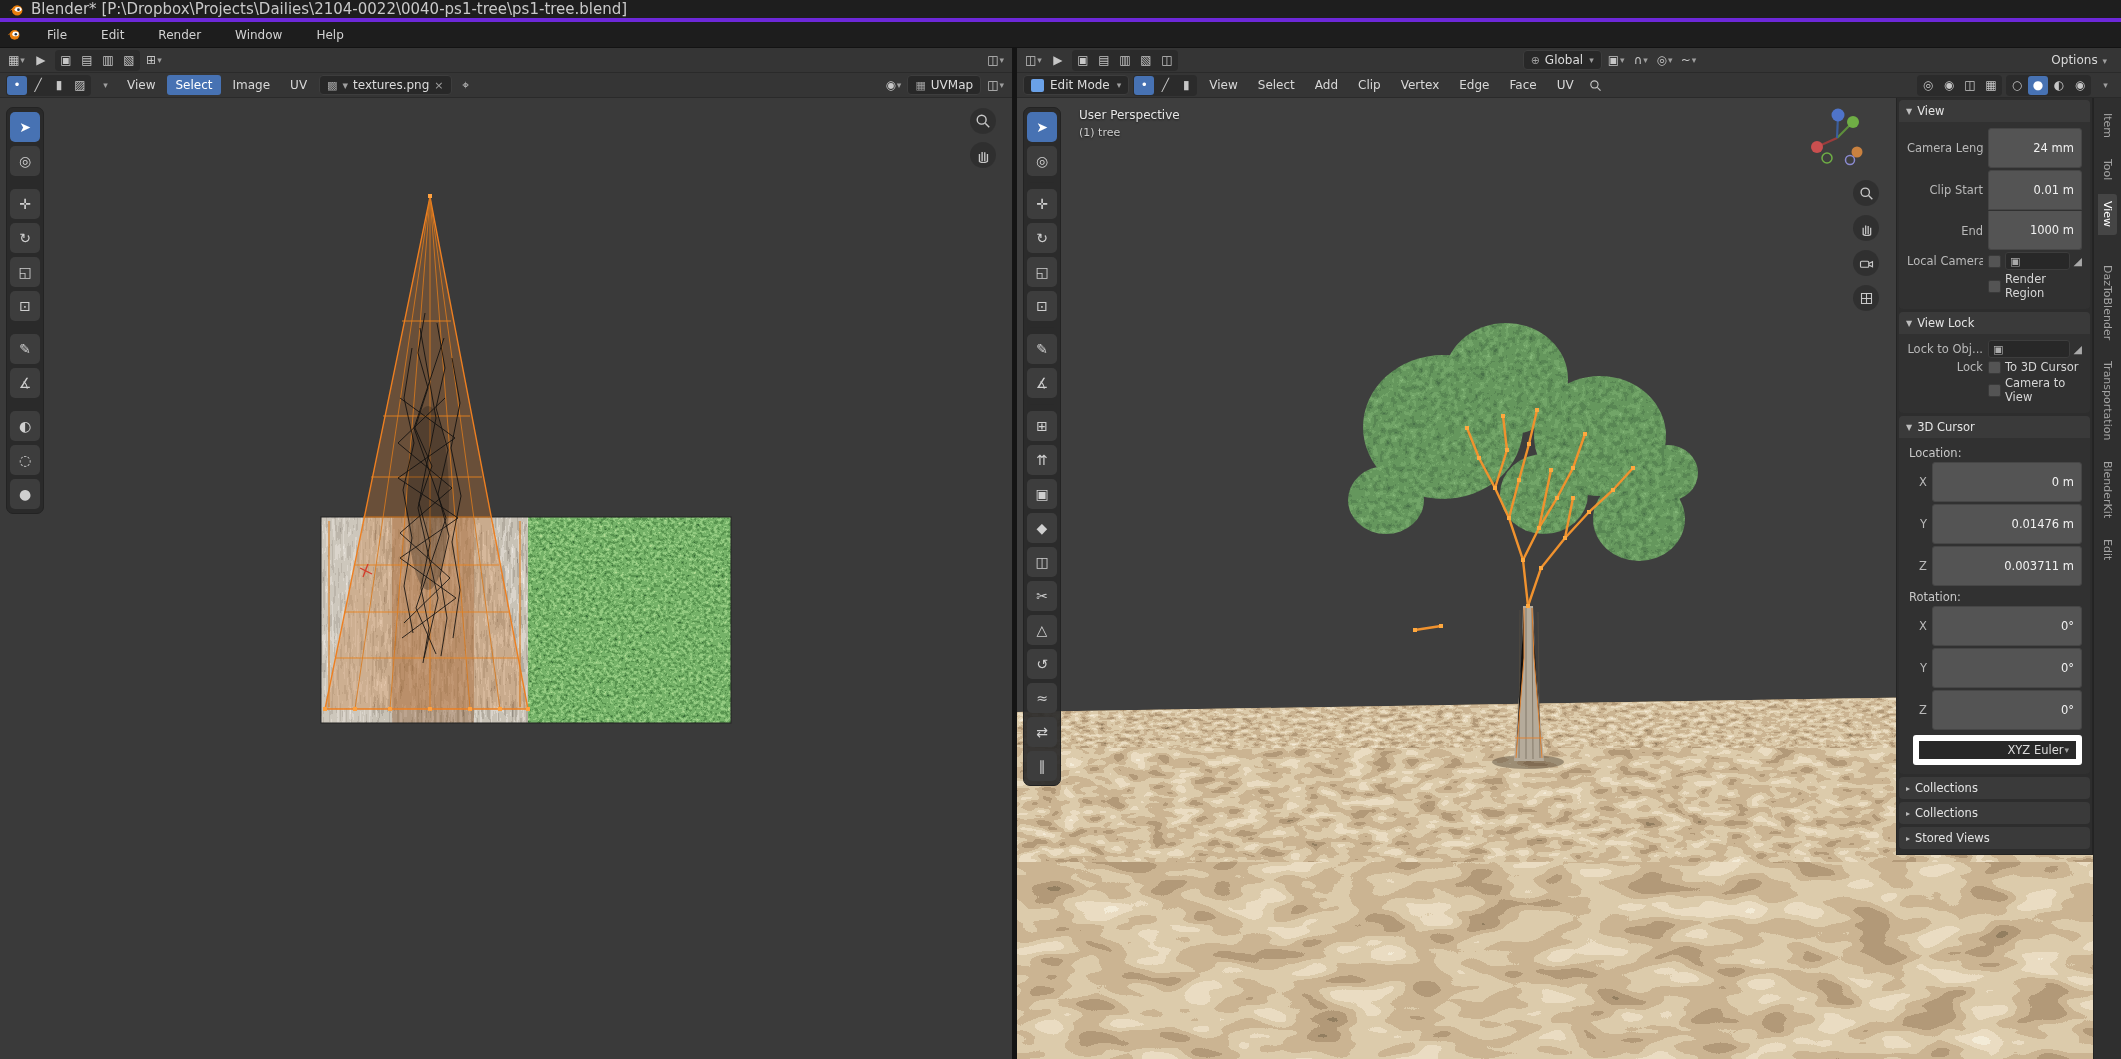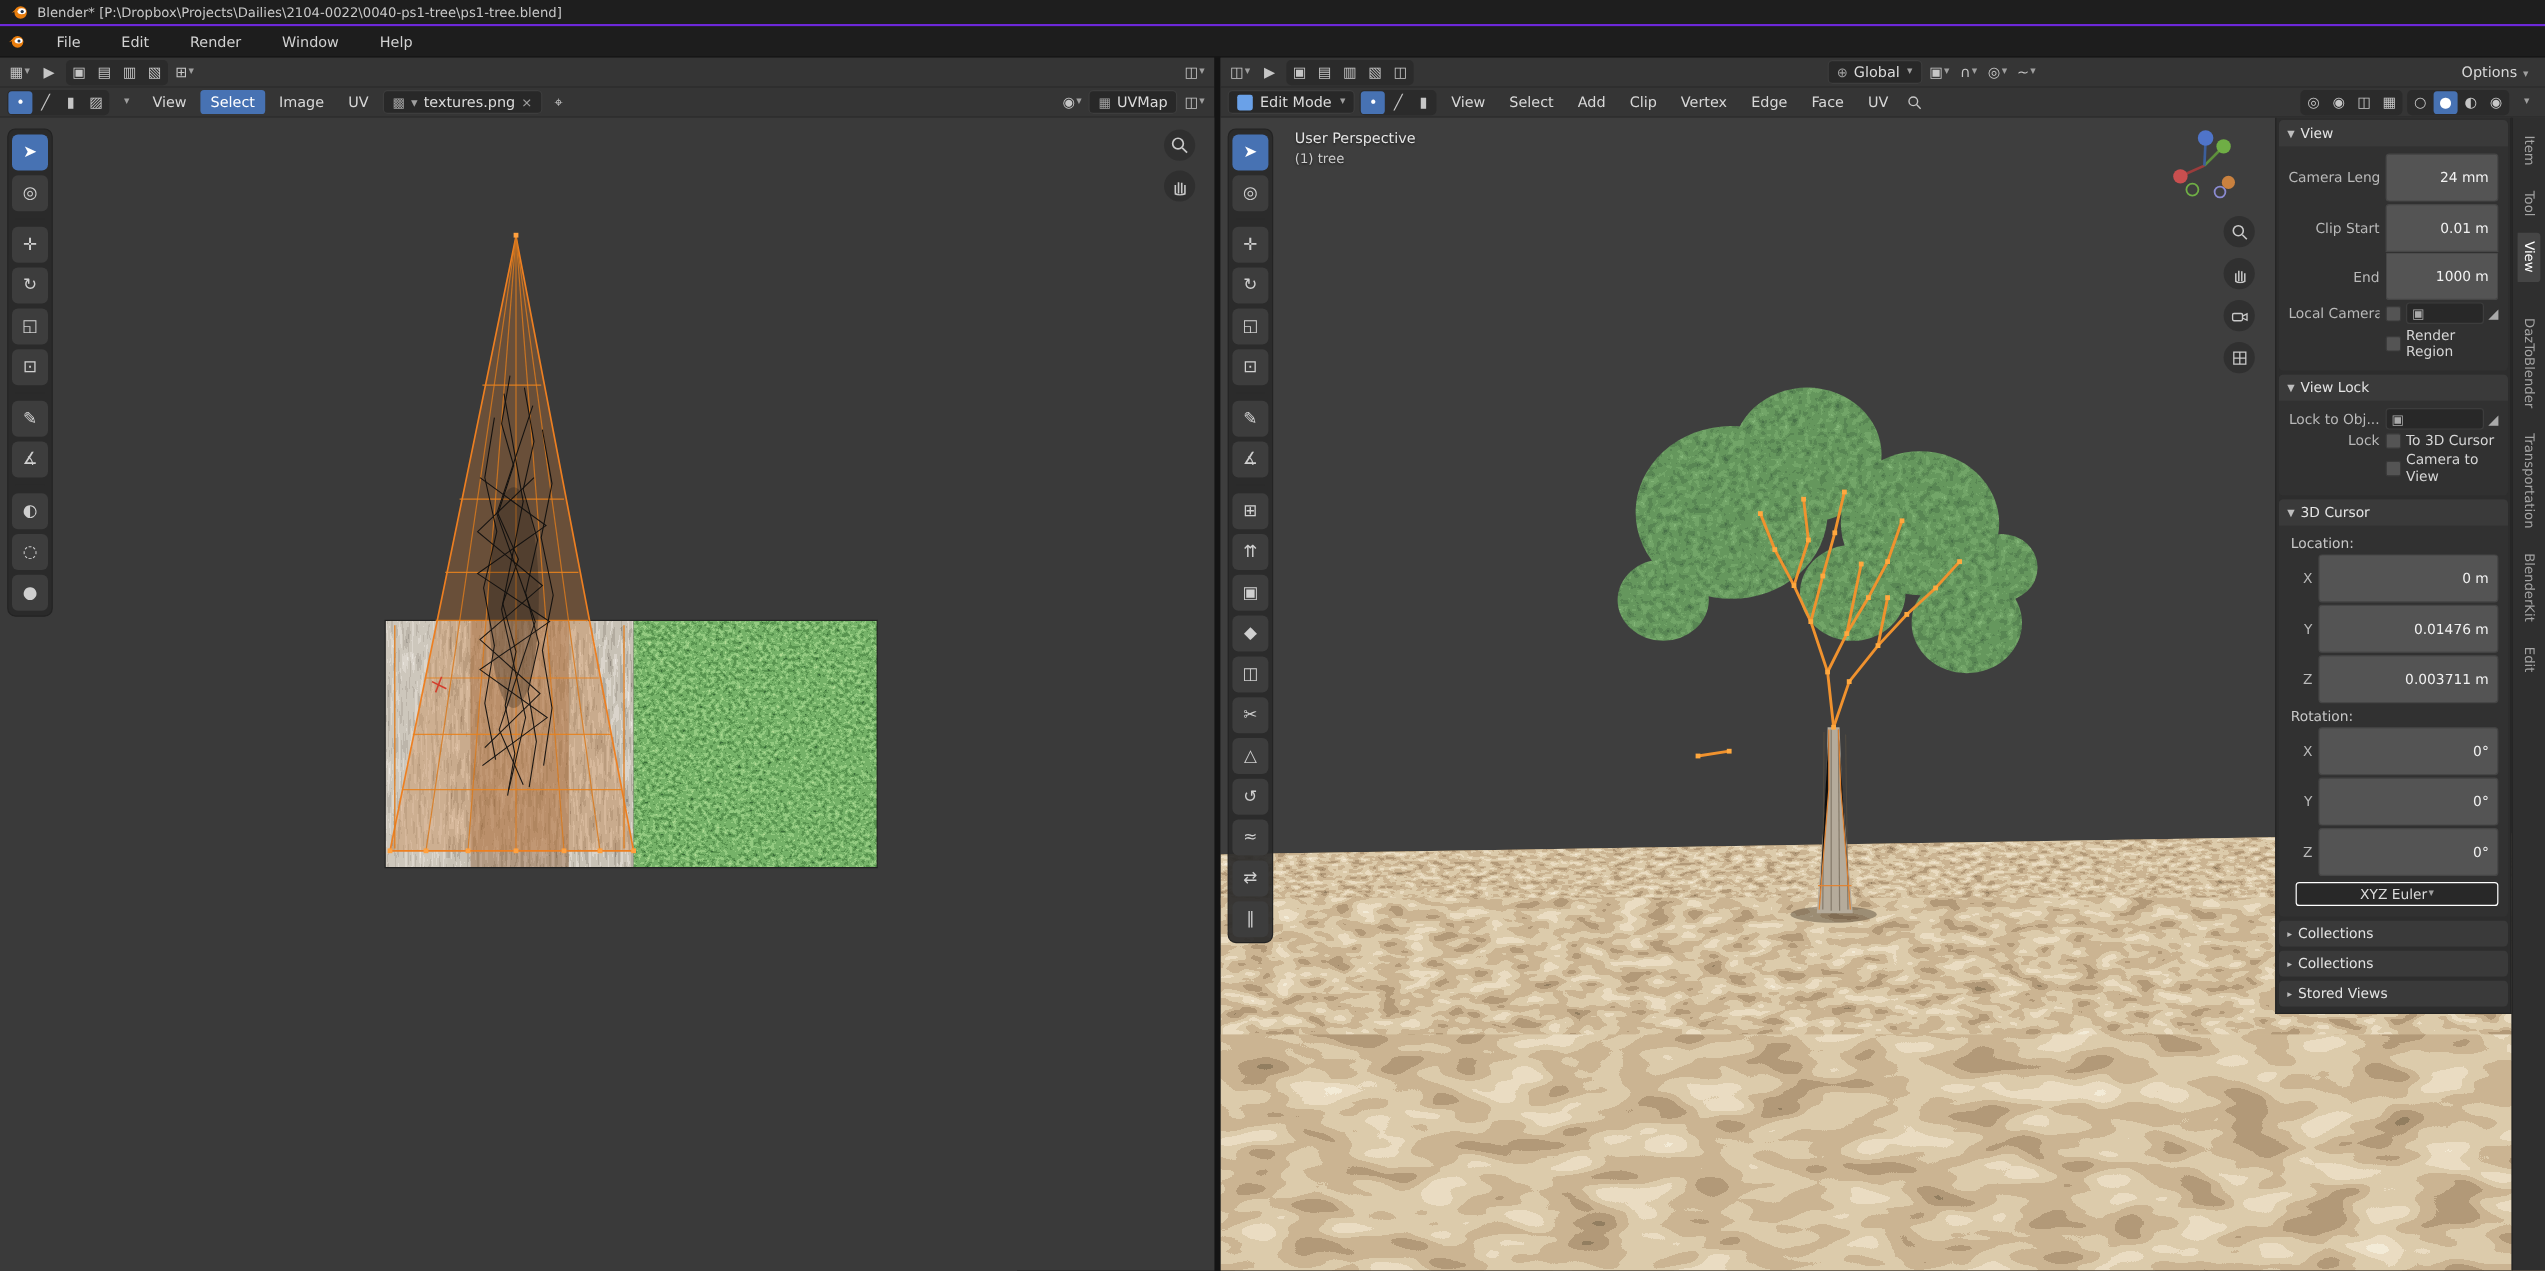--- a/index.html
+++ b/index.html
@@ -1,22 +1,22 @@
 <!DOCTYPE html>
 <html><head>
 <meta charset="utf-8">
 <style>
   * { margin:0; padding:0; box-sizing:border-box; user-select:none; }
   html,body { width:2121px; height:1059px; overflow:hidden; background:#1d1d1d;
     font-family:"DejaVu Sans","Liberation Sans",sans-serif; font-size:12px; color:#d6d6d6; }
   .app { width:2121px; height:1059px; display:flex; flex-direction:column; }
 
   
-  .titlebar { height:22px; background:#1e1e1e; display:flex; align-items:center; gap:7px;
-    padding:0 8px; color:#c9c9c9; font-size:11px; border-bottom:2px solid #6d28d9; }
+  .titlebar { height:22px; background:#1e1e1e; display:flex; align-items:flex-end; gap:7px;
+    padding:0 8px; color:#c9c9c9; font-size:15px; border-bottom:4px solid #6d28d9; }
   .logo { width:16px; height:16px; display:inline-flex; }
 
   
   .menubar { height:26px; background:#1d1d1d; display:flex; align-items:center; gap:16px;
     padding:0 6px; border-bottom:1px solid #131313; }
   .menu { padding:3px 9px; border-radius:3px; color:#d2d2d2; }
   .ws-tabs { display:flex; align-items:center; margin-left:26px; gap:1px; }
   .ws { padding:4px 11px; color:#b9b9b9; border-radius:4px 4px 0 0; }
   .ws.active { background:#4b4b4b; color:#fff; }
   .ws.add { color:#9a9a9a; padding:4px 8px; }
@@ -91,22 +91,22 @@
   .join-top { border-radius:3px 3px 0 0; margin-bottom:0; }
   .join-bot { border-radius:0 0 3px 3px; border-top:none; }
   .ctrl { display:flex; align-items:center; gap:4px; min-width:0; }
   .chk { width:13px; height:13px; background:#545454; border:1px solid #3a3a3a; border-radius:2px; flex:none; }
   .objfield { flex:1; background:#282828; border:1px solid #3d3d3d; border-radius:3px; height:18px;
     display:flex; align-items:center; padding:0 4px; color:#8f8f8f; font-size:10px; gap:3px; min-width:0; }
   .mini { color:#a9a9a9; font-size:11px; }
   .sublabel { margin:4px 8px 2px; color:#c8c8c8; }
   .arow { display:grid; grid-template-columns:14px 1fr; align-items:center; gap:5px; margin:2px 6px 2px 12px; }
   .axl { text-align:right; color:#b9b9b9; }
-  .drop { display:flex; align-items:center; justify-content:center; background:#282828;
-    border:1px solid #ffffff; border-radius:3px; padding:2px 7px; margin:5px 6px 2px 12px; color:#dcdcdc; }
+  .drop { display:flex; align-items:center; justify-content:flex-end; background:#282828;
+    border:6px solid #ffffff; border-radius:3px; padding:2px 7px; margin:5px 6px 2px 12px; color:#dcdcdc; }
 
   
   .ntabs { position:absolute; top:0; right:0; bottom:0; width:28px; background:#2f2f2f;
     border-left:1px solid #232323; display:flex; flex-direction:column; align-items:center;
     padding-top:8px; gap:7px; z-index:9; }
   .ntab { writing-mode:vertical-rl; font-size:11px; color:#a3a3a3; padding:7px 3px;
     border-radius:0 3px 3px 0; }
   .ntab.active { background:#454545; color:#fff; }
   .ntab.gap { margin-top:16px; }
 </style>

